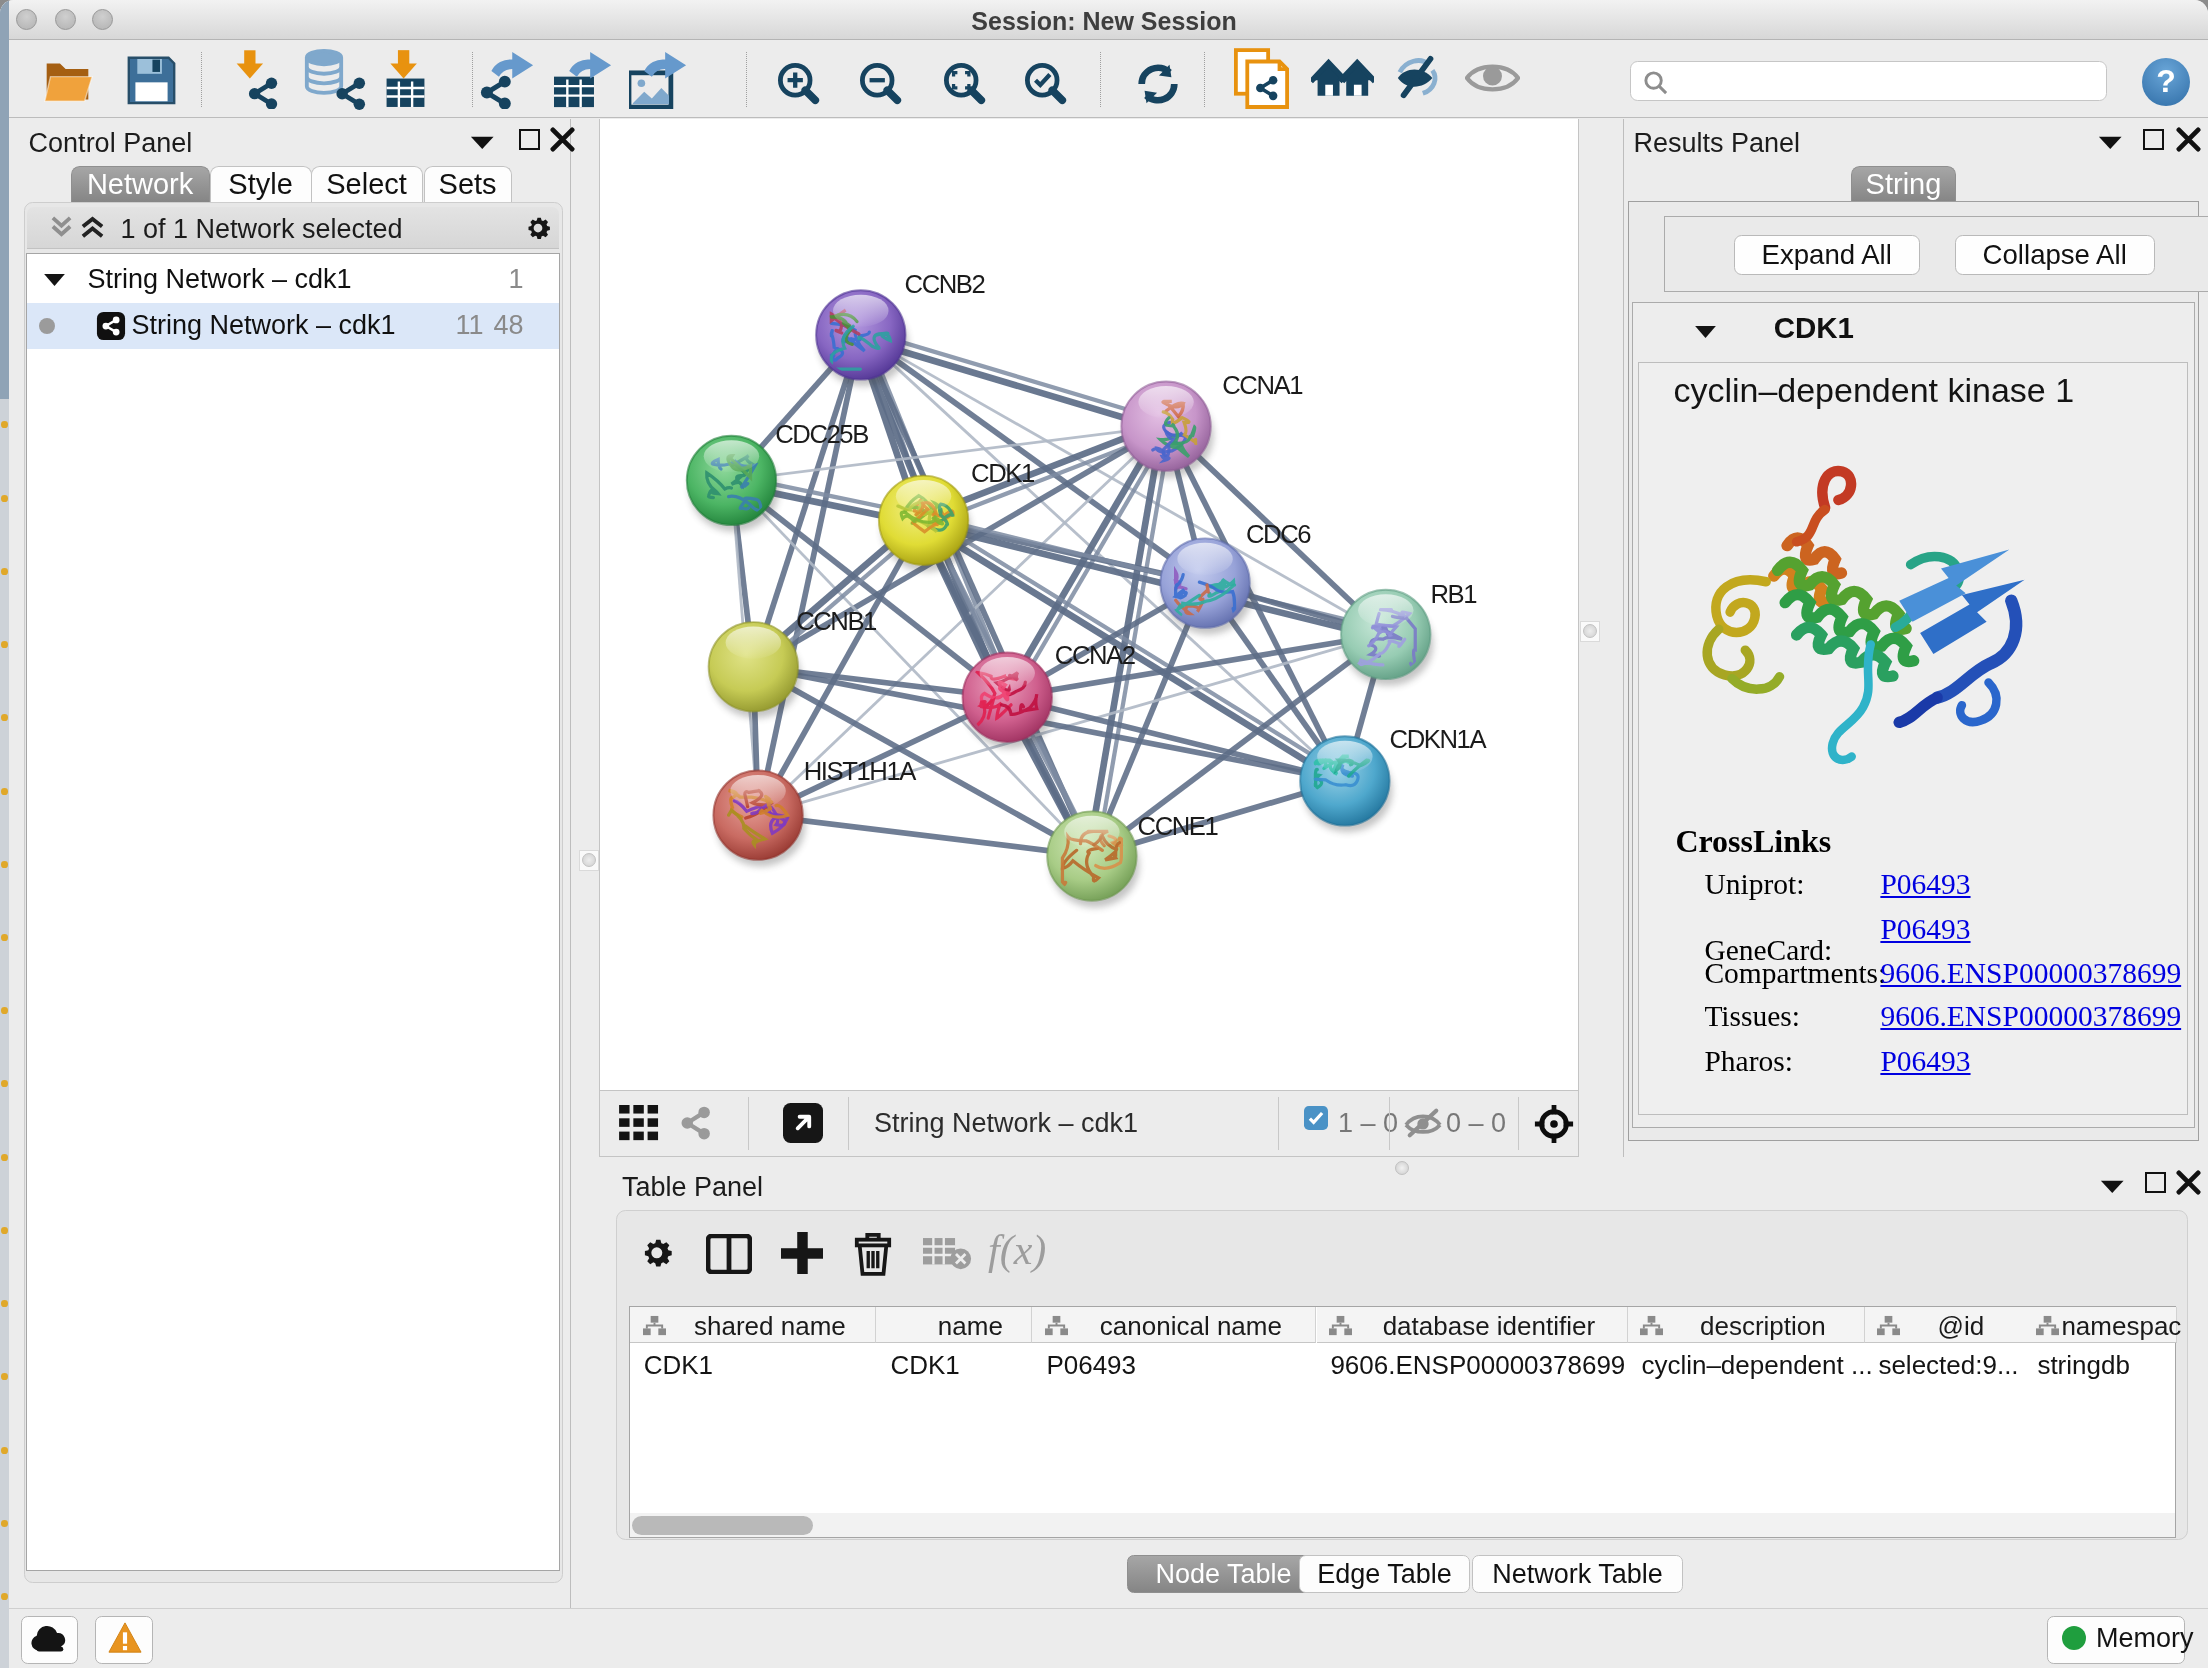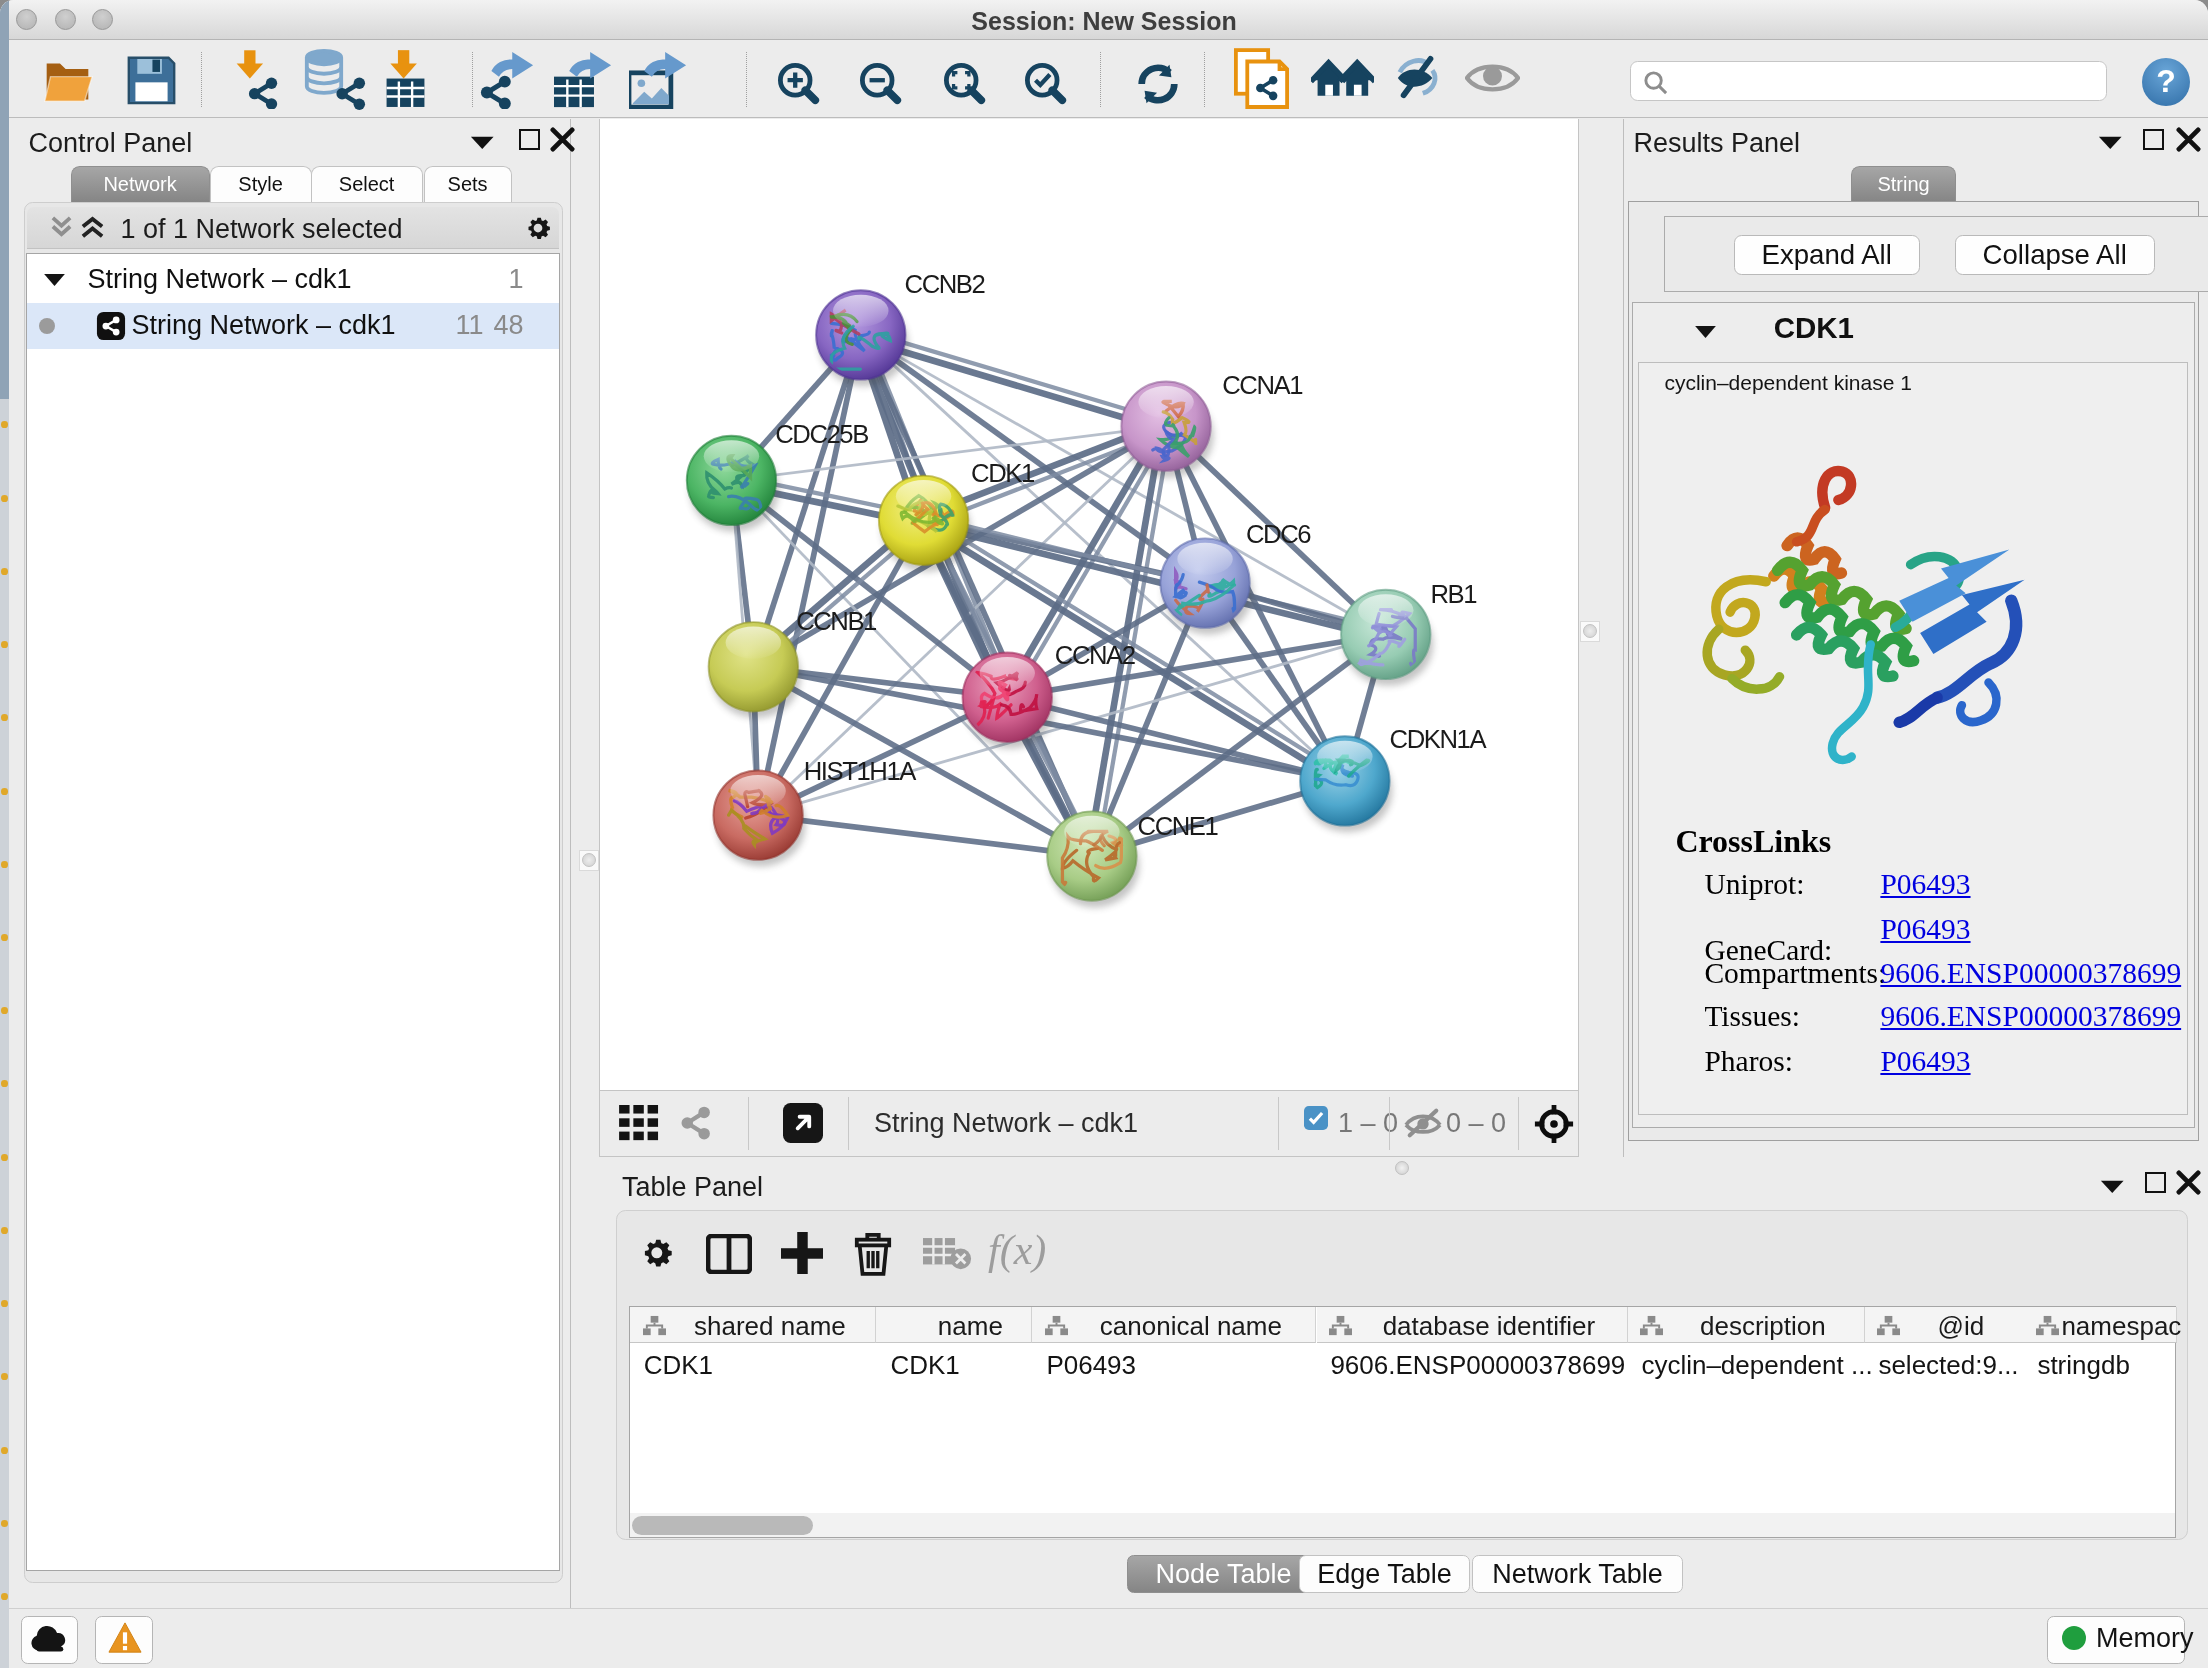--- a/index.html
+++ b/index.html
@@ -9,21 +9,21 @@
 #titlebar{left:0;top:0;width:2208px;height:40px;background:linear-gradient(#f2f2f2,#d7d7d7);border-bottom:1px solid #b4b4b4;border-radius:13.3px 13.3px 0 0;}
 .tl{top:8.6px;width:21px;height:21px;border-radius:50%;background:radial-gradient(circle at 50% 35%,#cfcfcf,#b2b2b2);border:1px solid #979797;}
 #title{left:0;top:6.7px;width:2208px;text-align:center;font-size:25px;font-weight:700;color:#3e3e3e;}
 
 #toolbar{left:0;top:41px;width:2208px;height:77px;background:#ececec;border-bottom:1px solid #bcbcbc;}
 .tsep{top:11.4px;width:0;height:55px;border-left:1.9px dotted #9f9f9f;}
 #searchbox{left:1630px;top:20px;width:477px;height:40px;background:#fff;border:1.9px solid #c6c6c6;border-radius:7.6px;}
 #helpbtn{left:2142px;top:17px;width:48px;height:48px;border-radius:50%;background:radial-gradient(circle at 50% 30%,#6aa6d8,#2f6da6);color:#fff;font-size:32px;font-weight:700;text-align:center;line-height:46px;}
 
 .panehdr{font-size:27px;color:#1c1c1c;}
-.tab{height:36px;border:1px solid #c2c2c2;border-bottom:none;border-radius:8.6px 8.6px 0 0;background:#fdfdfd;color:#111;font-size:20px;text-align:center;line-height:34px;}
+.tab{height:36px;border:1px solid #c2c2c2;border-bottom:none;border-radius:8.6px 8.6px 0 0;background:#fdfdfd;color:#111;font-size:29px;text-align:center;line-height:34px;}
 .tabsel{background:linear-gradient(#a6a6a6,#858585);color:#fff;border-color:#8f8f8f;}
 
 #cpanel{left:8.6px;top:119px;width:562px;height:1489px;background:#ececec;border-right:1px solid #bdbdbd;}
 #cbox{left:15px;top:83px;width:539px;height:1381px;background:#e7e7e7;border:1px solid #cdcdcd;border-radius:8.6px;}
 #cbar{left:2.9px;top:3.8px;width:532px;height:42px;background:linear-gradient(#e3e3e3,#d6d6d6);border-bottom:1px solid #c2c2c2;border-radius:6.7px 6.7px 0 0;}
 #clist{left:1.9px;top:50px;width:534px;height:1318px;background:#fff;border:1px solid #a5a5a5;}
 .lrow{left:0;width:532px;height:46px;}
 
 #netview{left:599px;top:119px;width:980px;height:971px;background:#fff;border-left:1px solid #c4c4c4;border-right:1px solid #c4c4c4;}
 #netbar{left:599px;top:1090px;width:980px;height:67px;background:#ececec;border:1px solid #c4c4c4;}
@@ -629,21 +629,21 @@
       <div id="rbtns" class="abs">
         <div class="rbtn abs" style="left:69px;width:186px;">Expand All</div>
         <div class="rbtn abs" style="left:290px;width:200px;">Collapse All</div>
       </div>
       <div id="rtree" class="abs">
         <svg class="abs" style="left:60px;top:21px;" width="25" height="16" viewBox="0 0 26 17">
             <path d="M2 2 L24 2 L13 15 Z" fill="#141414"></path>
           </svg>
         <div class="abs" style="left:141px;top:7.6px;font-size:29.5px;font-weight:700;color:#101010;">CDK1</div>
         <div id="rdetail" class="abs">
-          <div class="abs" style="left:25px;top:7.6px;font-size:21px;color:#141414;">cyclin–dependent kinase 1</div>
+          <div class="abs" style="left:34px;top:7.6px;font-size:34px;color:#141414;">cyclin–dependent kinase 1</div>
           <svg class="abs" style="left:36px;top:95px;" width="361" height="314" viewBox="0 0 380 330">
 <path d="M158 52 C150 28 160 10 176 14 C190 18 188 40 172 44" fill="none" stroke="#c33a24" stroke-width="11" stroke-linecap="round"></path>
 <path d="M118 92 q11.0 -16 22 0 q-7.699999999999999 18.4 6.6 14.4 q11.0 -16 22 0 q-7.699999999999999 18.4 6.6 14.4" fill="none" stroke="#cc6420" stroke-width="12" stroke-linecap="round"></path>
 <path d="M104 124 q11.0 -15 22 0 q-7.699999999999999 17.25 6.6 13.5 q11.0 -15 22 0 q-7.699999999999999 17.25 6.6 13.5" fill="none" stroke="#d2801e" stroke-width="12" stroke-linecap="round"></path>
 <path d="M158 54 C140 66 150 82 128 88" fill="none" stroke="#c94e20" stroke-width="10" stroke-linecap="round"></path>
 <path d="M96 130 C60 122 38 140 44 166 C50 190 80 188 84 168 C88 150 64 146 58 162" fill="none" stroke="#c2a81e" stroke-width="10" stroke-linecap="round"></path>
 <path d="M46 180 C28 196 30 222 52 228 C74 234 86 214 74 202" fill="none" stroke="#a8a623" stroke-width="10" stroke-linecap="round"></path>
 <path d="M60 232 C76 248 102 246 110 230" fill="none" stroke="#94ac28" stroke-width="10" stroke-linecap="round"></path>
 <path d="M108 118 q13.0 -17 26 0 q-9.1 19.549999999999997 7.8 15.3 q13.0 -17 26 0 q-9.1 19.549999999999997 7.8 15.3 q13.0 -17 26 0 q-9.1 19.549999999999997 7.8 15.3 q13.0 -17 26 0 q-9.1 19.549999999999997 7.8 15.3" fill="none" stroke="#55a230" stroke-width="12" stroke-linecap="round"></path>
 <path d="M116 152 q13.0 -17 26 0 q-9.1 19.549999999999997 7.8 15.3 q13.0 -17 26 0 q-9.1 19.549999999999997 7.8 15.3 q13.0 -17 26 0 q-9.1 19.549999999999997 7.8 15.3 q13.0 -17 26 0 q-9.1 19.549999999999997 7.8 15.3" fill="none" stroke="#2f9e46" stroke-width="12" stroke-linecap="round"></path>

